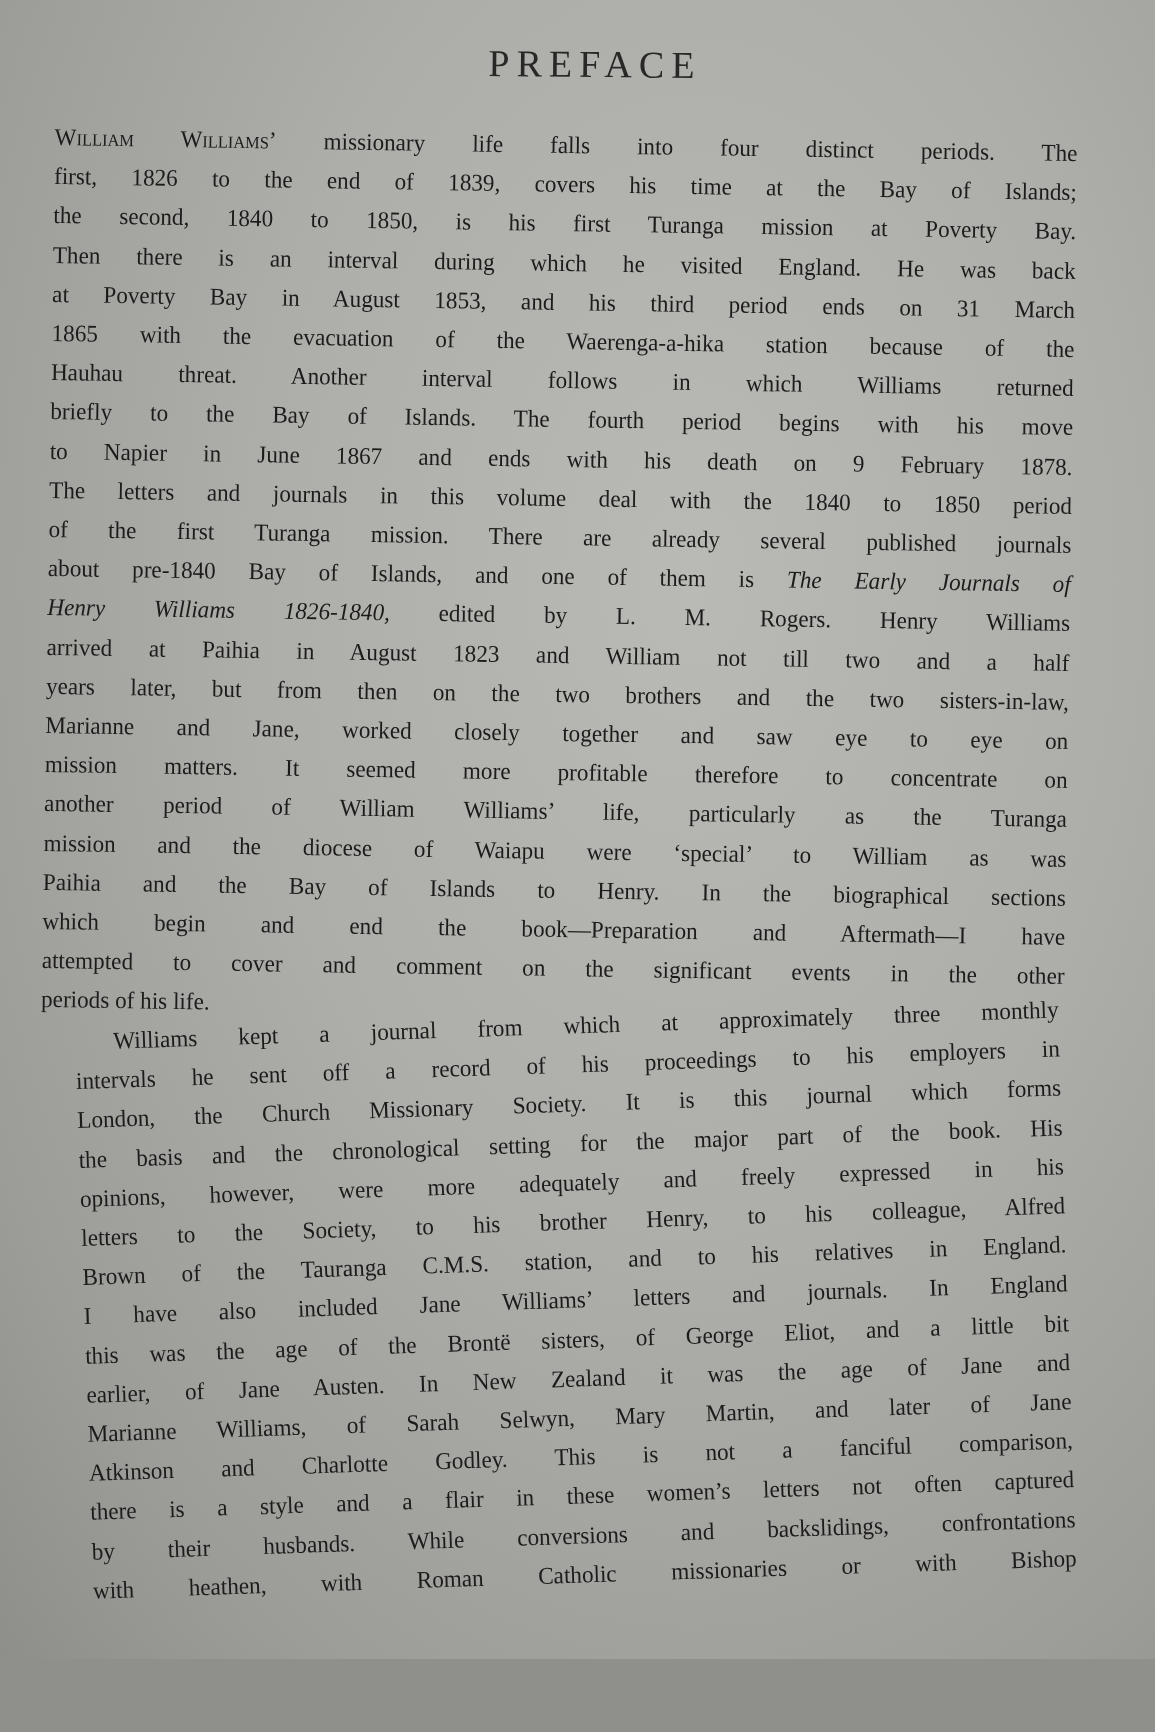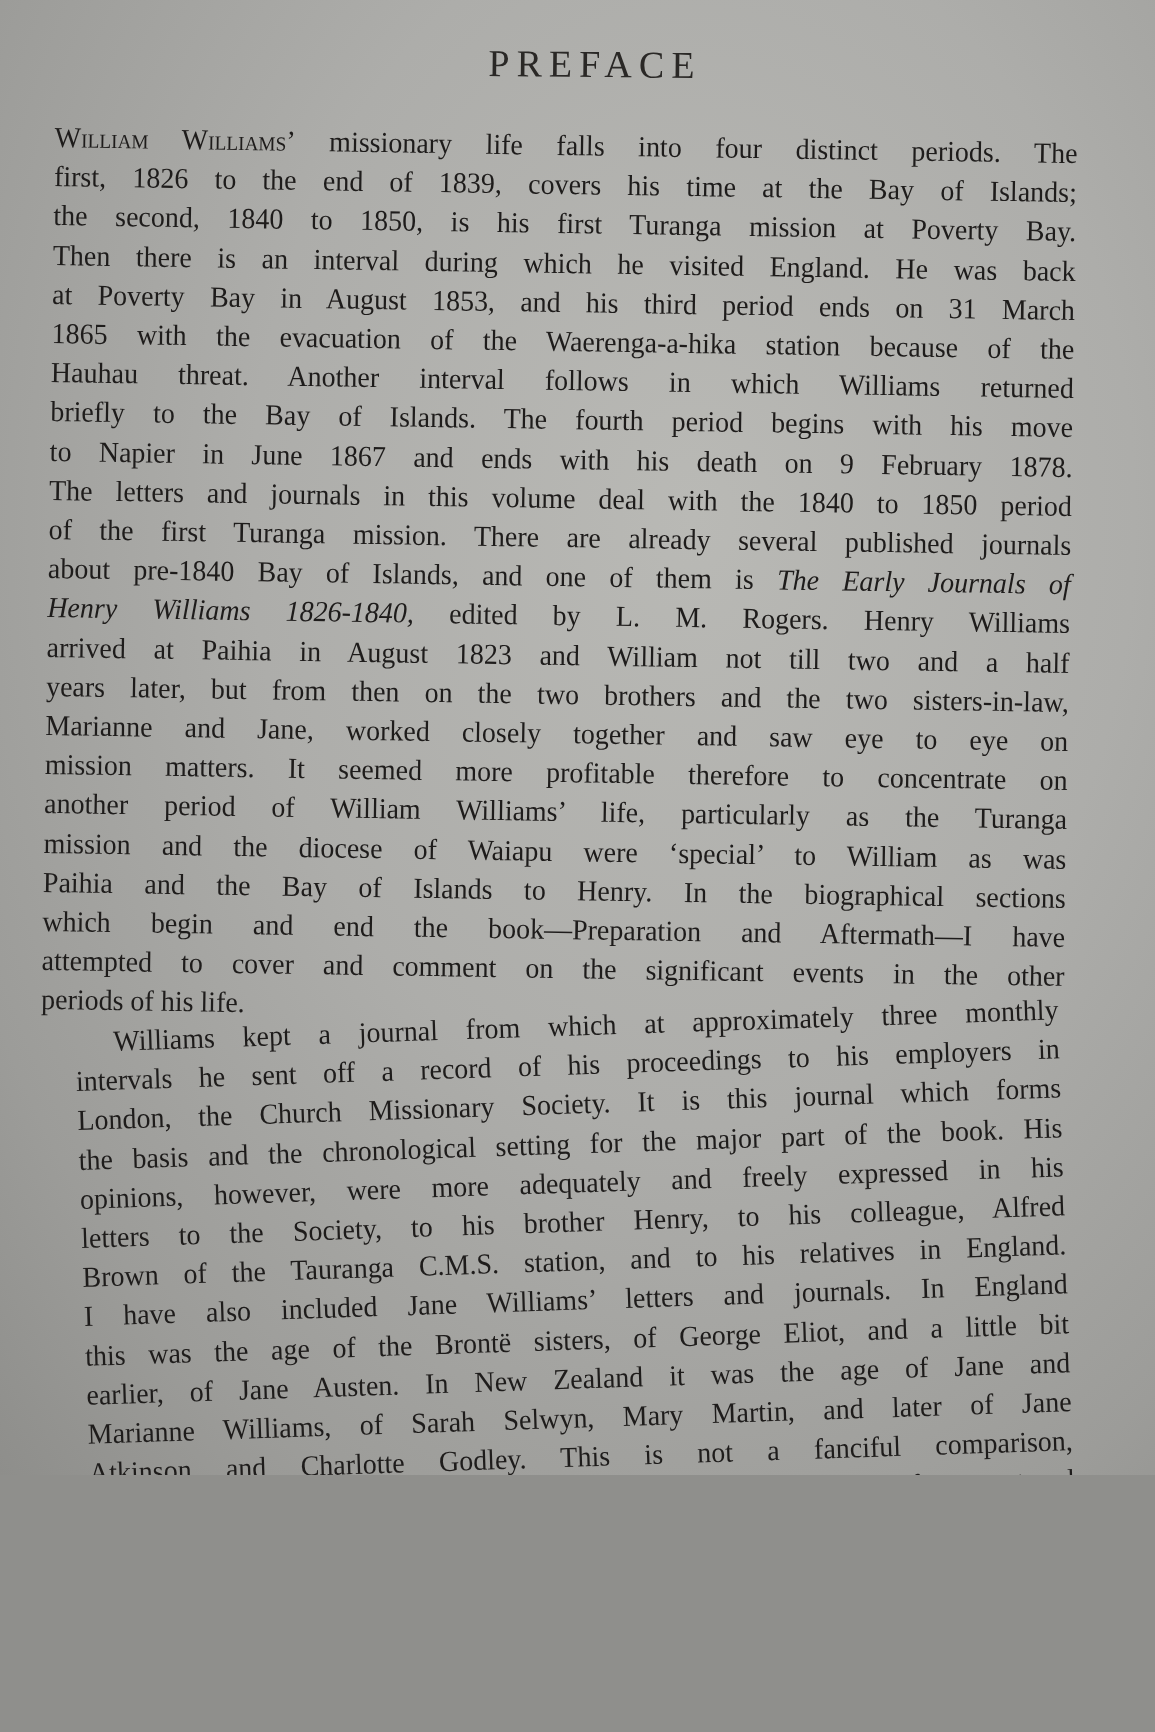--- a/index.html
+++ b/index.html
@@ -9,21 +9,21 @@
     body {
       width: 1155px;
       height: 1732px;
       overflow: hidden;
       background: #8f8f8c;
       font-family: "Liberation Serif", "DejaVu Serif", serif;
     }
     .page {
       position: relative;
       width: 1155px;
-      height: 1475px;
+      height: 1659px;
       background:
         radial-gradient(ellipse at 60% 35%, #b9b9b5 0%, #adadaa 45%, #9c9c99 80%, #8e8e8b 100%);
       color: #1e1c1b;
       overflow: hidden;
     }
     .title {
       position: absolute;
       top: 42px;
       left: 0;
       width: 1190px;
@@ -31,21 +31,21 @@
       font-size: 38px;
       letter-spacing: 7px;
       color: #2a2826;
       transform: rotate(0.6deg);
     }
     .body-text {
       position: absolute;
       top: 118px;
       left: 55px;
       width: 1060px;
-      font-size: 29px;
+      font-size: 24px;
       line-height: 39.2px;
       text-align: justify;
       transform-origin: 0 0;
     }
     .para1 {
       transform: rotate(0.9deg) scaleX(0.965);
       transform-origin: 0 0;
     }
     .para2 {
       margin-top: 4px;

